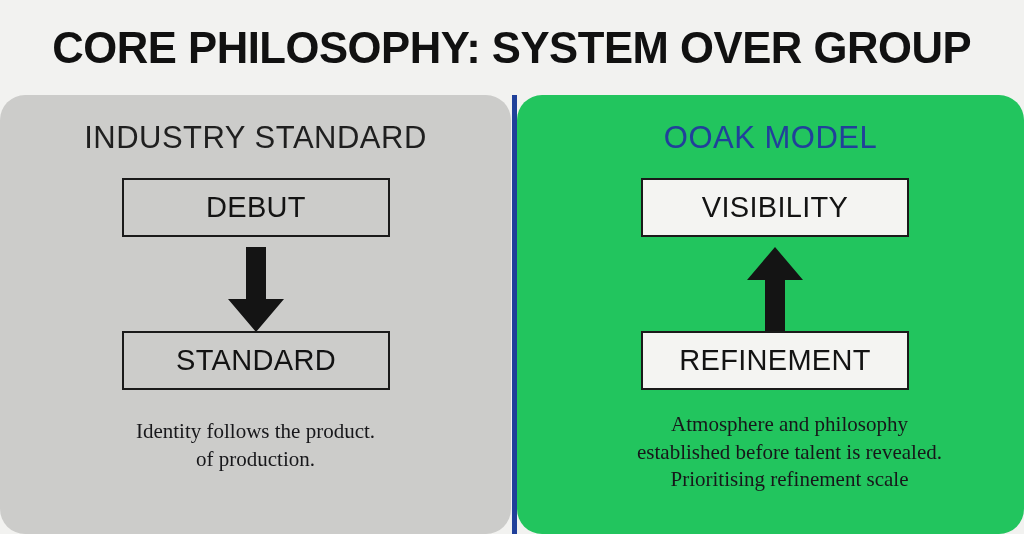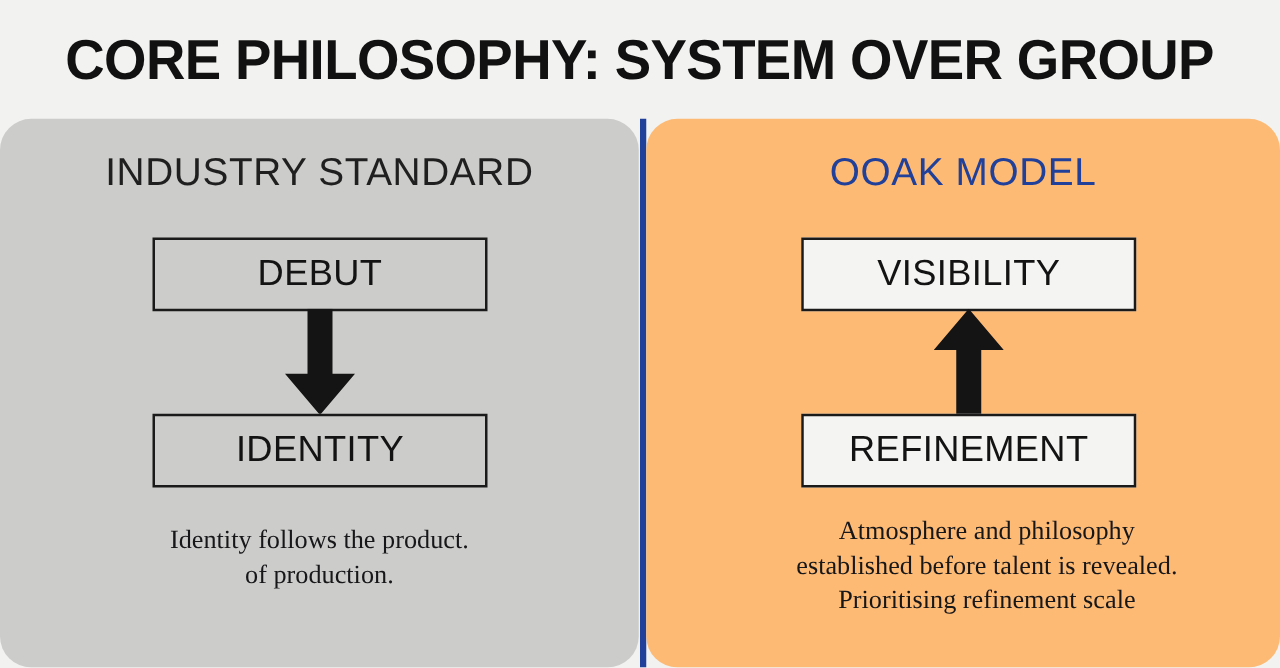--- a/index.html
+++ b/index.html
@@ -60,21 +60,21 @@
     border-radius: 25px;
   }
   .panel-left {
     left: 0;
     width: 511px;
     background: #ccccca;
   }
   .panel-right {
     left: 517px;
     width: 507px;
-    background: #fdba74;
+    background: #22c55e;
   }
   .divider {
     position: absolute;
     left: 512px;
     top: 0;
     width: 5px;
     height: 439px;
     background: #20409a;
   }
 
@@ -105,21 +105,21 @@
     justify-content: center;
     font-family: "Liberation Sans", sans-serif;
     font-size: 29px;
     font-weight: 400;
     color: #131313;
     letter-spacing: 0.3px;
     line-height: 1;
   }
   .box-left { left: 122px; background: #ccccca; }
   .box-right { left: 124px; background: #f4f4f2; align-items: center; }
-  .box-top { top: 95px; }
+  .box-top { top: 83px; }
   .box-bottom { top: 236px; }
 
   
   .arrow {
     position: absolute;
     width: 58px;
     height: 86px;
   }
   .arrow svg { display: block; }
   .arrow-left  { left: 227px; top: 152px; }
@@ -159,21 +159,21 @@
         <span>DEBUT</span>
       </div>
 
       <div class="arrow arrow-left">
         <svg width="58" height="86" viewBox="0 0 58 86" xmlns="http://www.w3.org/2000/svg">
           <path d="M19 0 H39 V52 H57 L29 85 L1 52 H19 Z" fill="#141414"></path>
         </svg>
       </div>
 
       <div class="node-box box-left box-bottom">
-        <span>IDENTITY</span>
+        <span>STANDARD</span>
       </div>
 
       <div class="caption caption-left">
         <div>Identity follows the product.</div>
         <div>of production.</div>
       </div>
     </div>
 
     <div class="divider"></div>
 

